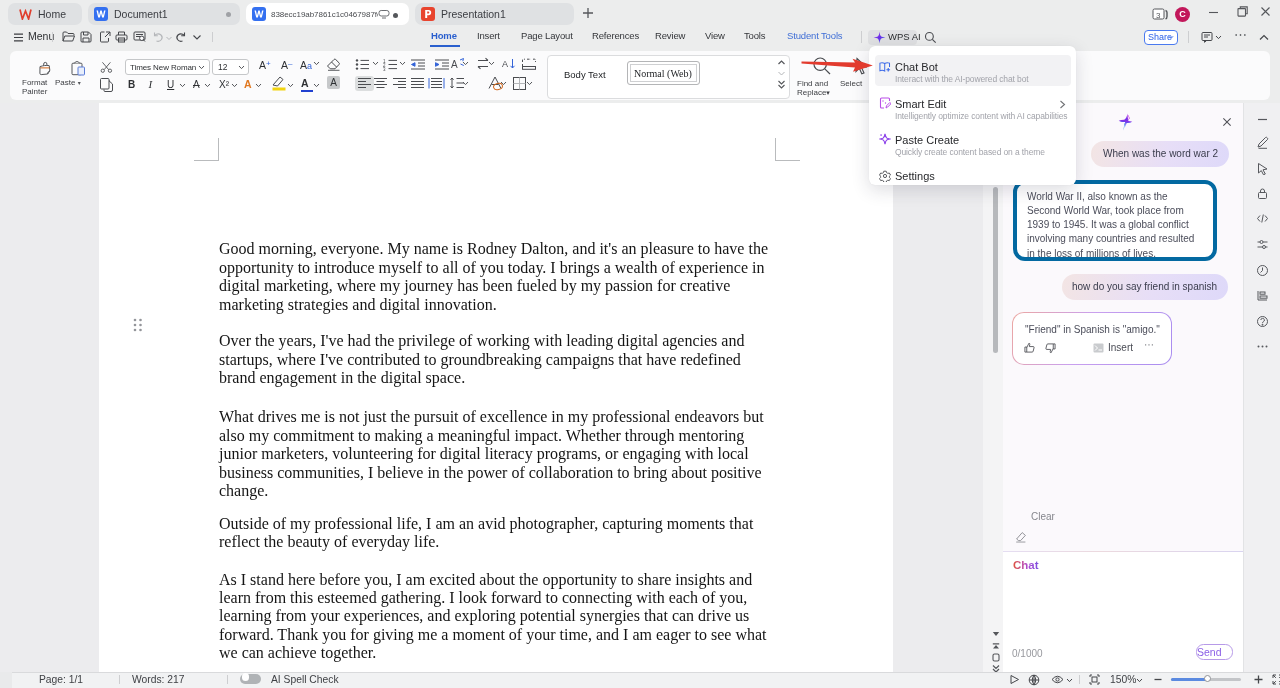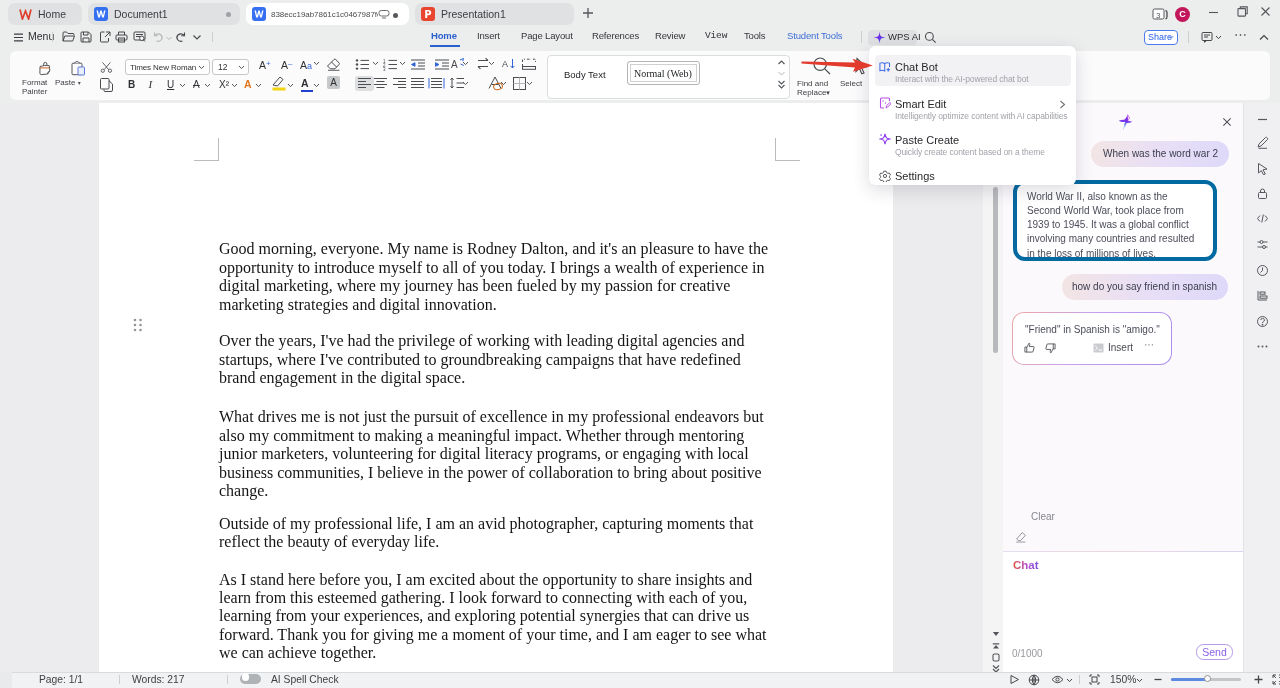--- a/index.html
+++ b/index.html
@@ -139,21 +139,21 @@
     <svg class="abs" style="left:192px;top:8px" width="10" height="7" viewBox="0 0 10 7" fill="none" stroke="#45474b" stroke-width="1.1">
         <path d="M1.5 1.5 L5 5 L8.5 1.5"></path>
       </svg>
     <div class="vsep" style="left:212px;top:6px;height:10px"></div>
     <span class="rtab" style="left:431px;color:#2a5fce;font-weight:bold;">Home</span>
     <div class="abs" style="left:430px;top:18.5px;width:30px;height:2px;background:#2a5fce"></div>
     <span class="rtab" style="left:477px;">Insert</span>
     <span class="rtab" style="left:521px;">Page Layout</span>
     <span class="rtab" style="left:592px;">References</span>
     <span class="rtab" style="left:655px;">Review</span>
-    <span class="rtab" style="left:705px;font-family:Liberation Mono, monospace;">View</span>
+    <span class="rtab" style="left:705px;">View</span>
     <span class="rtab" style="left:744px;">Tools</span>
     <span class="rtab" style="left:787px;color:#3f6ed6;">Student Tools</span>
     <div class="vsep" style="left:861px;top:5px;height:12px"></div>
     <div class="abs" style="left:868px;top:3.5px;width:49px;height:15px;background:#dfe0e2;border-radius:4px;"></div>
     <svg class="abs" style="left:872.5px;top:4.5px" width="13" height="13" viewBox="0 0 24 24">
         <defs>
           <linearGradient id="aig" x1="0" y1="0" x2="1" y2="1">
             <stop offset="0" stop-color="#a04ef0"></stop>
             <stop offset="0.5" stop-color="#6a2fe8"></stop>
             <stop offset="1" stop-color="#3f7af5"></stop>
@@ -446,21 +446,21 @@
     <span style="position:absolute;left:141px;top:236px;font-size:10px;letter-spacing:0.5px;color:#7a7c82">⋯</span>
     <svg style="position:absolute;left:12px;top:428px" width="12" height="12" viewBox="0 0 15 15" fill="none" stroke="#85868c" stroke-width="1.1">
         <path d="M2 10 L9 2 L13 5.5 L7 12 H4.5 Z"></path>
         <path d="M1.5 13.8 H13" stroke-width="1"></path>
       </svg>
     <span style="position:absolute;left:28px;top:408px;font-size:10px;color:#85868c">Clear</span>
     <div style="position:absolute;left:0;top:447.5px;width:240px;height:1px;background:linear-gradient(90deg,#e4ddf2,#ecd9de 40%,#d9d4f0)"></div>
     <div style="position:absolute;left:0;top:448.5px;width:240px;height:120.5px;background:#fff;"></div>
     <span style="position:absolute;left:10px;top:456px;font-size:11.5px;font-weight:bold;background:linear-gradient(90deg,#e0523c,#b04cd0 55%,#7a50e0);-webkit-background-clip:text;background-clip:text;color:transparent;">Chat</span>
     <span style="position:absolute;left:9px;top:545px;font-size:10px;color:#97989d">0/1000</span>
-    <div style="position:absolute;left:193px;top:541px;width:35px;height:14px;border:1px solid #b79ae8;border-radius:7.5px;background:#fff;text-align:center;line-height:14px;font-size:10.5px;color:#8b5fe6">Send</div>
+    <div style="position:absolute;left:193px;top:541px;width:35px;height:14px;border:1px solid #b79ae8;border-radius:7.5px;background:#fff;text-align:left;line-height:14px;font-size:10.5px;color:#8b5fe6">Send</div>
   </div>
   <div id="sidebar" class="abs">
     <svg class="sico" style="top:10px" width="13" height="13" viewBox="0 0 13 13" stroke="#56585d" stroke-width="1.2">
         <path d="M2 6.5 H11"></path>
       </svg>
     <svg class="sico" style="top:33px" width="13" height="13" viewBox="0 0 13 13" fill="none" stroke="#56585d">
         <path d="M2 11 L3 8 L9.5 1.5 a0.9 0.9 0 0 1 1.3 0 l0.7 0.7 a0.9 0.9 0 0 1 0 1.3 L5 10 L2 11 Z M2.5 12.3 H11"></path>
       </svg>
     <svg class="sico" style="top:58.5px" width="13" height="13" viewBox="0 0 13 13" fill="none" stroke="#56585d">
         <path d="M2.5 1.5 L11 7 L7 7.8 L9.3 12 L7.5 12.8 L5.3 8.6 L2.5 11 Z"></path>

